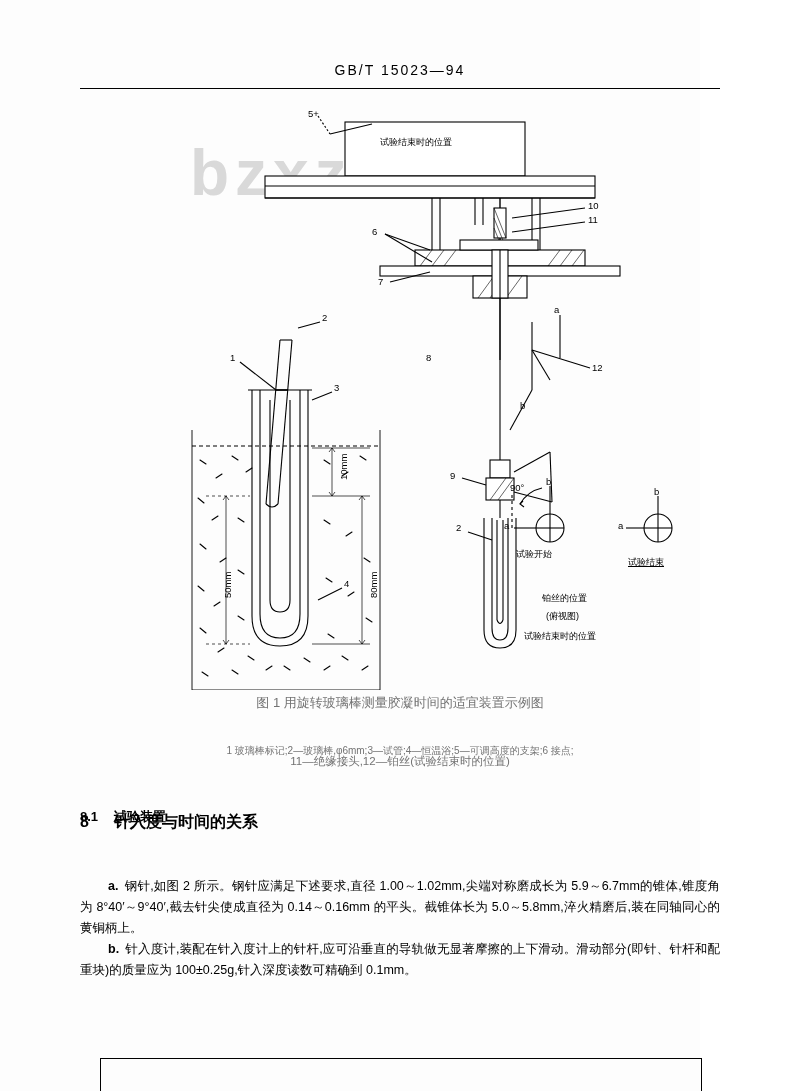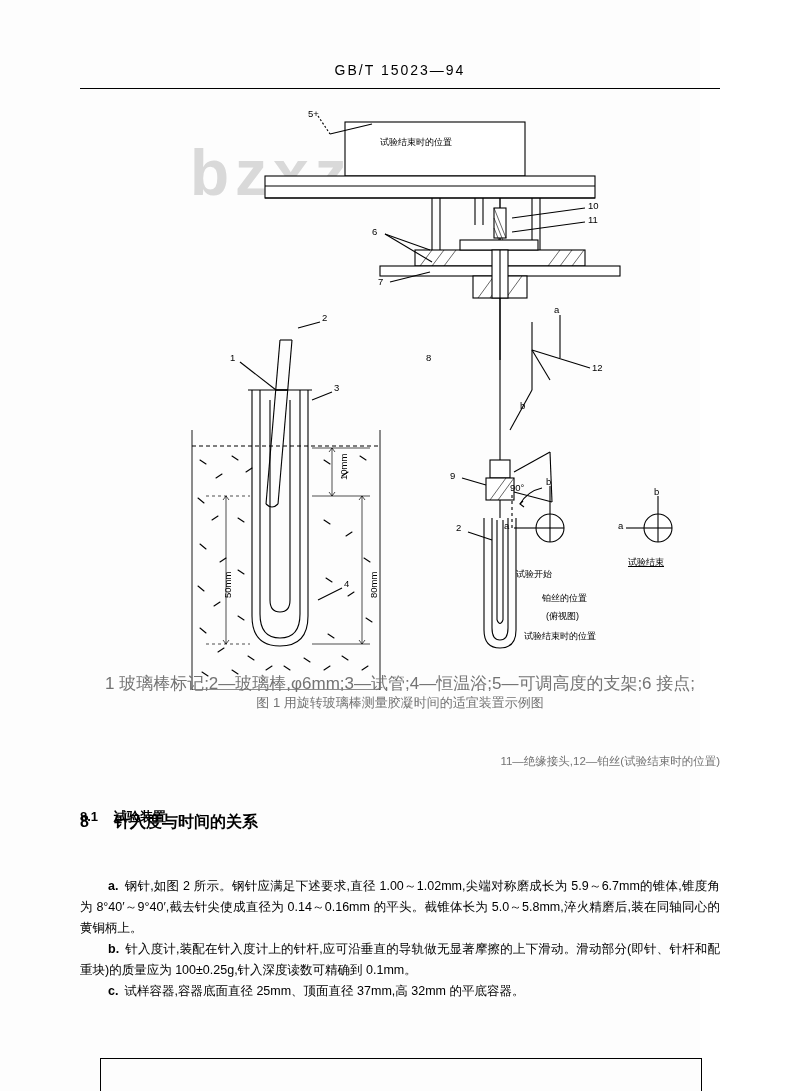--- a/index.html
+++ b/index.html
@@ -68,23 +68,23 @@
   
   .caption {
     position: absolute;
     left: 80px;
     width: 640px;
     text-align: center;
     font-family: "Liberation Sans", sans-serif;
     color: #737373;
   }
   .cap-title { top: 694px; font-size: 13px; }
-  .cap-l1 { top: 672px; font-size: 17px; }
+  .cap-l1 { top: 744px; font-size: 10px; }
   .cap-l2 { top: 735px; font-size: 11.5px; }
-  .cap-l3 { top: 754px; font-size: 11.5px; text-align: right; }
+  .cap-l3 { top: 754px; font-size: 11.5px; }
 
   
   .sec-h {
     position: absolute;
     left: 80px;
     font-family: "Liberation Sans", sans-serif;
     font-size: 16px;
     font-weight: bold;
     color: #000;
   }
@@ -342,21 +342,21 @@
 
     <div class="flab rot" style="left:258px; top:380px;">10mm</div>
     <div class="flab rot" style="left:142px; top:498px;">50mm</div>
     <div class="flab rot" style="left:288px; top:498px;">80mm</div>
 
     <div class="flab" style="left:430px; top:382px;">90°</div>
     <div class="flab" style="left:424px; top:420px;">a</div>
     <div class="flab" style="left:466px; top:376px;">b</div>
     <div class="flab" style="left:538px; top:420px;">a</div>
     <div class="flab" style="left:574px; top:386px;">b</div>
-    <div class="flab cn" style="left:436px; top:468px;text-align:right;">试验开始</div>
+    <div class="flab cn" style="left:436px; top:448px;text-align:right;">试验开始</div>
     <div class="flab cn" style="left:548px; top:456px;text-decoration:underline;">试验结束</div>
     <div class="flab cn" style="left:462px; top:492px;">铂丝的位置</div>
     <div class="flab cn" style="left:466px; top:510px;">(俯视图)</div>
     <div class="flab cn" style="left:444px; top:530px;">试验结束时的位置</div>
   </div>
 
   <div class="caption cap-title">图 1   用旋转玻璃棒测量胶凝时间的适宜装置示例图</div>
   <div class="caption cap-l1">1   玻璃棒标记;2—玻璃棒,φ6mm;3—试管;4—恒温浴;5—可调高度的支架;6   接点;</div>
   <div class="caption cap-l3">11—绝缘接头,12—铂丝(试验结束时的位置)</div>
 
@@ -369,20 +369,17 @@
   </div>
 
   <div class="para p-a">
     <span class="lbl">a.</span><span>钢针,如图 2 所示。钢针应满足下述要求,直径 1.00～1.02mm,尖端对称磨成长为 5.9～6.7mm的锥体,锥度角为 8°40′～9°40′,截去针尖使成直径为 0.14～0.16mm 的平头。截锥体长为 5.0～5.8mm,淬火精磨后,装在同轴同心的黄铜柄上。</span>
   </div>
 
   <div class="para p-b">
     <span class="lbl">b.</span><span>针入度计,装配在针入度计上的针杆,应可沿垂直的导轨做无显著摩擦的上下滑动。滑动部分(即针、针杆和配重块)的质量应为 100±0.25g,针入深度读数可精确到 0.1mm。</span>
   </div>
 
-  <div class="para p-c">
-    <span class="lbl">c.</span><span>试样容器,容器底面直径 25mm、顶面直径 37mm,高 32mm 的平底容器。</span>
-  </div>
 
 
   <div class="footer-box"></div>
 
 </div>
 
 </body></html>

